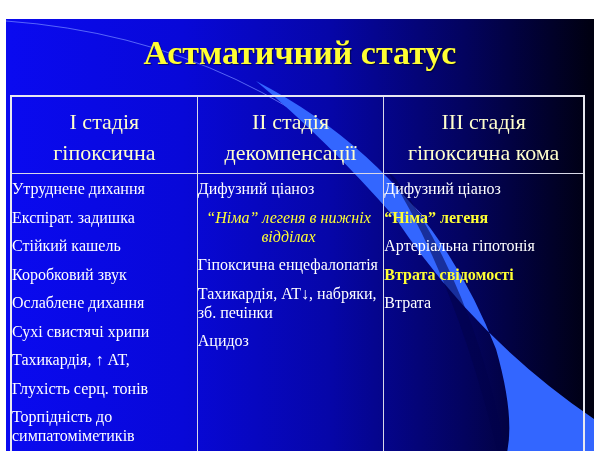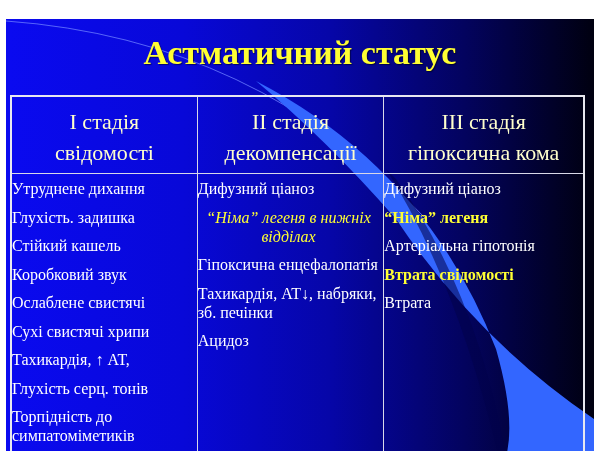--- a/index.html
+++ b/index.html
@@ -44,40 +44,40 @@
     <path d="M 380 150 Q 450 260 493 438 L 500 438 Q 470 270 390 160 Z" fill="#02024a" opacity="0.55"></path>
   </svg>
 
   <div class="title">Астматичний статус</div>
 
   <table class="stages">
     <thead>
       <tr>
         <th class="col1">
           <div>I стадія</div>
-          <div>свідомості</div>
+          <div>гіпоксична</div>
         </th>
         <th class="col2">
           <div>II стадія</div>
           <div>декомпенсації</div>
         </th>
         <th class="col3">
           <div>III стадія</div>
           <div>гіпоксична кома</div>
         </th>
       </tr>
     </thead>
     <tbody>
       <tr>
         <td>
           <div class="item">Утруднене дихання</div>
-          <div class="item">Глухість. задишка</div>
+          <div class="item">Експірат. задишка</div>
           <div class="item">Стійкий кашель</div>
           <div class="item">Коробковий звук</div>
-          <div class="item">Ослаблене свистячі</div>
+          <div class="item">Ослаблене дихання</div>
           <div class="item">Сухі свистячі хрипи</div>
           <div class="item">Тахикардія, ↑ АТ,</div>
           <div class="item">Глухість серц. тонів</div>
           <div class="item">Торпідність до симпатоміметиків</div>
         </td>
         <td>
           <div class="item">Дифузний ціаноз</div>
           <div class="item yellow italic">“Німа” легеня в нижніх відділах</div>
           <div class="item">Гіпоксична енцефалопатія</div>
           <div class="item">Тахикардія, АТ↓, набряки, зб. печінки</div>

